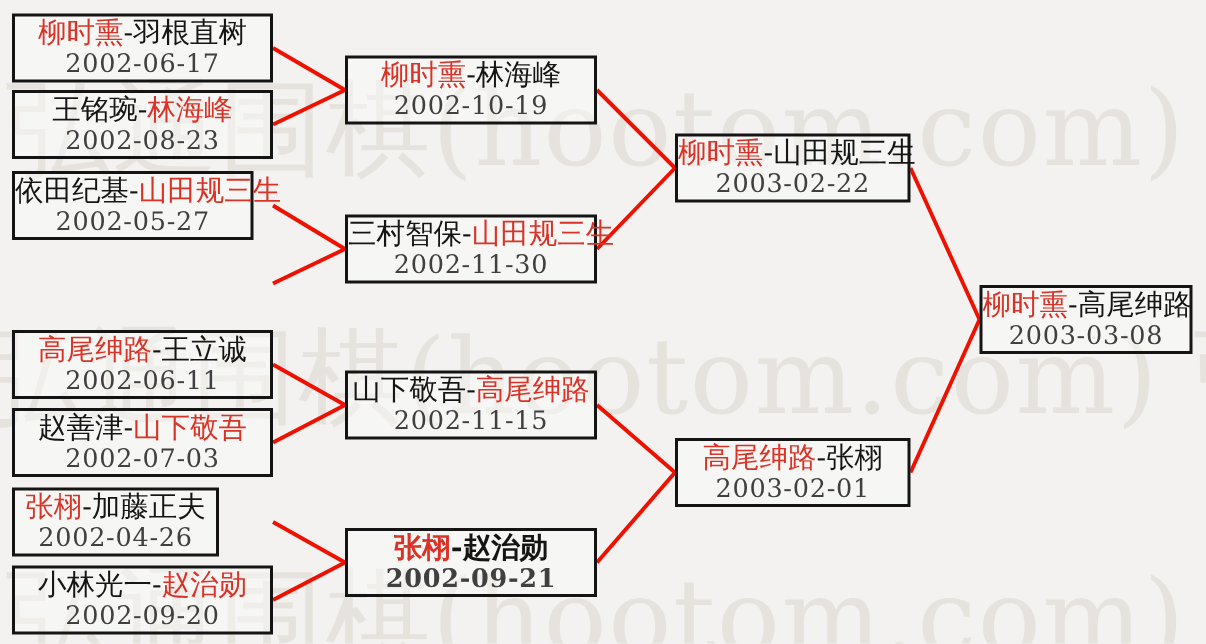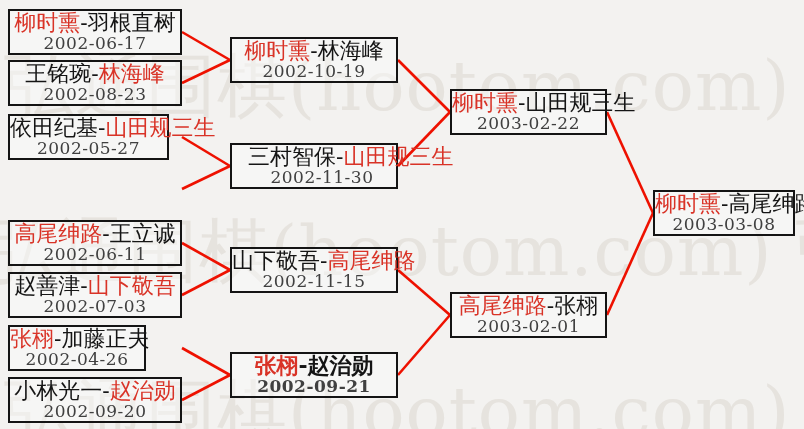--- a/index.html
+++ b/index.html
@@ -22,21 +22,21 @@
   
   #boxes{position:absolute;inset:0;z-index:2;}
   .match-box{
     position:absolute;box-sizing:border-box;
     border:2.5px solid #141414;
     background:rgba(251,251,250,0.45);
     text-align:center;
     padding-top:1px;
   }
   .names{
-    font-size:22px;line-height:21px;color:#151515;
+    font-size:19px;line-height:21px;color:#151515;
     white-space:nowrap;
   }
   .names .win{color:var(--win,#d93327);}
   .date{
     font-size:17px;line-height:20px;color:#404040;
     letter-spacing:0.5px;
   }
 </style>
 </head>
 <body>
@@ -89,21 +89,21 @@
         <div class="date">2002-04-26</div>
       </div>
       <div class="match-box" style="border-color: rgb(20, 20, 20); left: 8px; top: 377px; width: 174px; height: 46px;">
         <div class="names"><span class="">小林光一</span><span>-</span><span class="win">赵治勋</span></div>
         <div class="date">2002-09-20</div>
       </div>
       <div class="match-box" style="border-color: rgb(20, 20, 20); left: 230px; top: 37px; width: 168px; height: 46px;">
         <div class="names"><span class="win">柳时熏</span><span>-</span><span class="">林海峰</span></div>
         <div class="date">2002-10-19</div>
       </div>
-      <div class="match-box" style="border-color: rgb(20, 20, 20); left: 230px; top: 143px; width: 168px; height: 46px; padding-left: 16px;">
+      <div class="match-box" style="border-color: rgb(20, 20, 20); left: 230px; top: 143px; width: 168px; height: 46px;">
         <div class="names"><span class="">三村智保</span><span>-</span><span class="win">山田规三生</span></div>
         <div class="date">2002-11-30</div>
       </div>
       <div class="match-box" style="border-color: rgb(20, 20, 20); left: 230px; top: 247px; width: 168px; height: 46px;">
         <div class="names"><span class="">山下敬吾</span><span>-</span><span class="win">高尾绅路</span></div>
         <div class="date">2002-11-15</div>
       </div>
       <div class="match-box" style="border-color: rgb(20, 20, 20); left: 230px; top: 352px; width: 168px; height: 46px; font-weight: bold;">
         <div class="names"><span class="win">张栩</span><span>-</span><span class="">赵治勋</span></div>
         <div class="date">2002-09-21</div>

